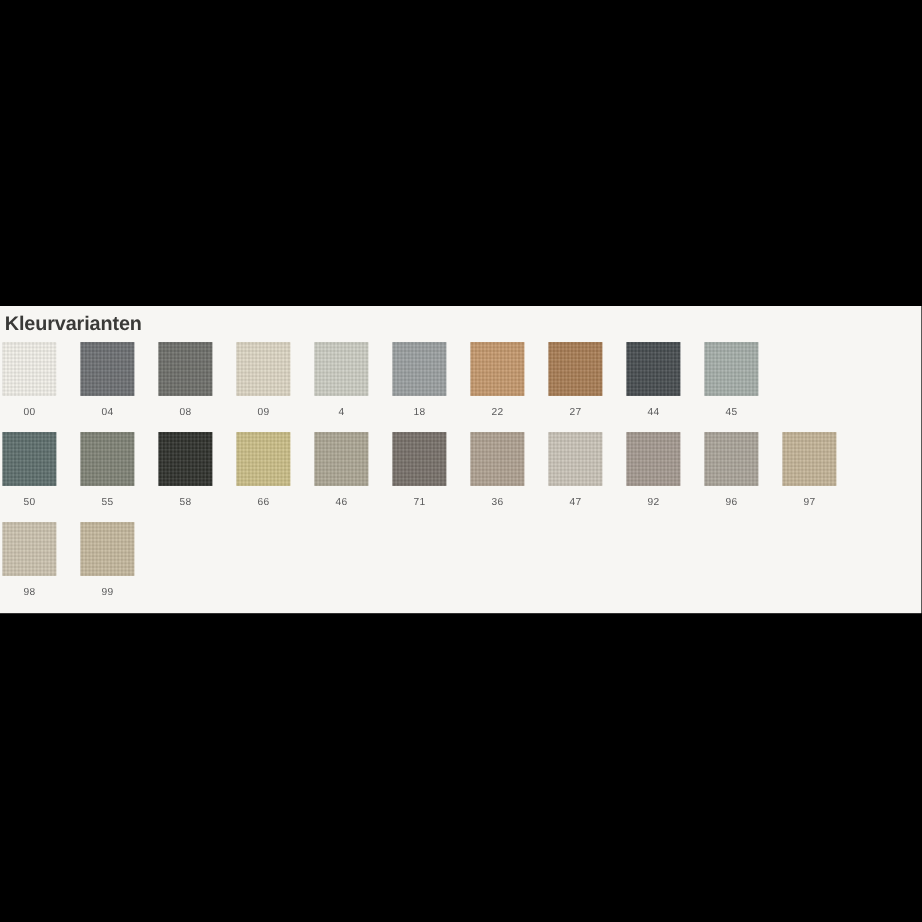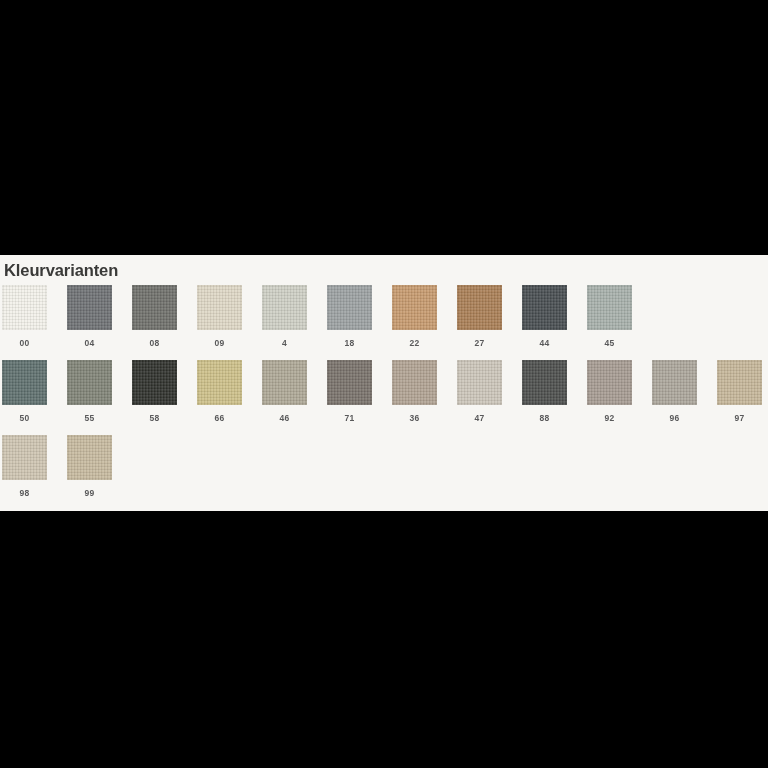--- a/index.html
+++ b/index.html
@@ -50,21 +50,20 @@
     left: 0px;
     top: 30px;
     width: 768px;
   }
 
   .swatch-row {
     display: flex;
     flex-direction: row;
     align-items: flex-start;
     height: 75px;
-    font-weight: bold;
   }
 
   .swatch-cell {
     width: 65px;
     min-width: 65px;
     display: flex;
     flex-direction: column;
     align-items: flex-start;
     position: relative;
   }
@@ -199,24 +198,20 @@
           </div>
           <div class="swatch-cell">
             <div class="swatch-chip" style="--chip: #b0a292;"></div>
             <div class="swatch-label">36</div>
           </div>
           <div class="swatch-cell">
             <div class="swatch-chip" style="--chip: #cbc5b9;"></div>
             <div class="swatch-label">47</div>
           </div>
           <div class="swatch-cell">
-            <div class="swatch-chip" style="--chip: #4c4e4c;"></div>
-            <div class="swatch-label">88</div>
-          </div>
-          <div class="swatch-cell">
             <div class="swatch-chip" style="--chip: #a59a91;"></div>
             <div class="swatch-label">92</div>
           </div>
           <div class="swatch-cell">
             <div class="swatch-chip" style="--chip: #aba59a;"></div>
             <div class="swatch-label">96</div>
           </div>
           <div class="swatch-cell">
             <div class="swatch-chip" style="--chip: #c5b598;"></div>
             <div class="swatch-label">97</div>

